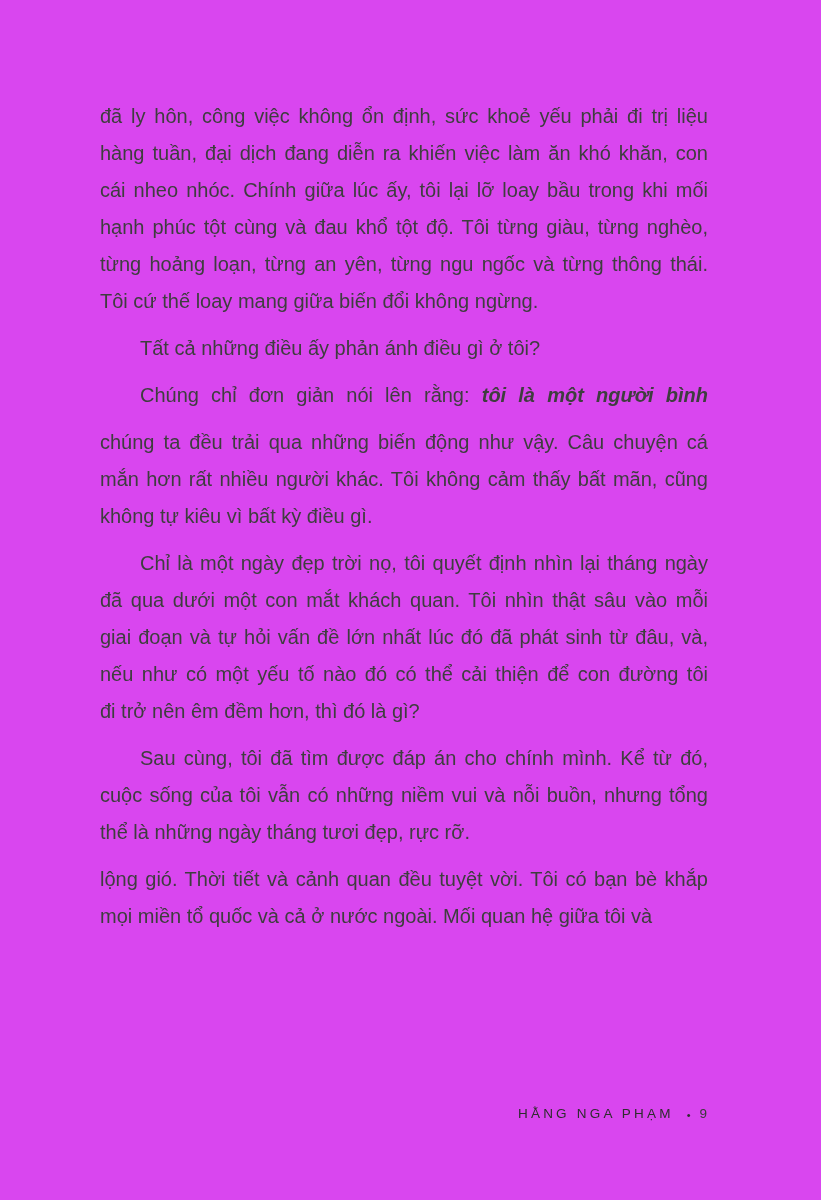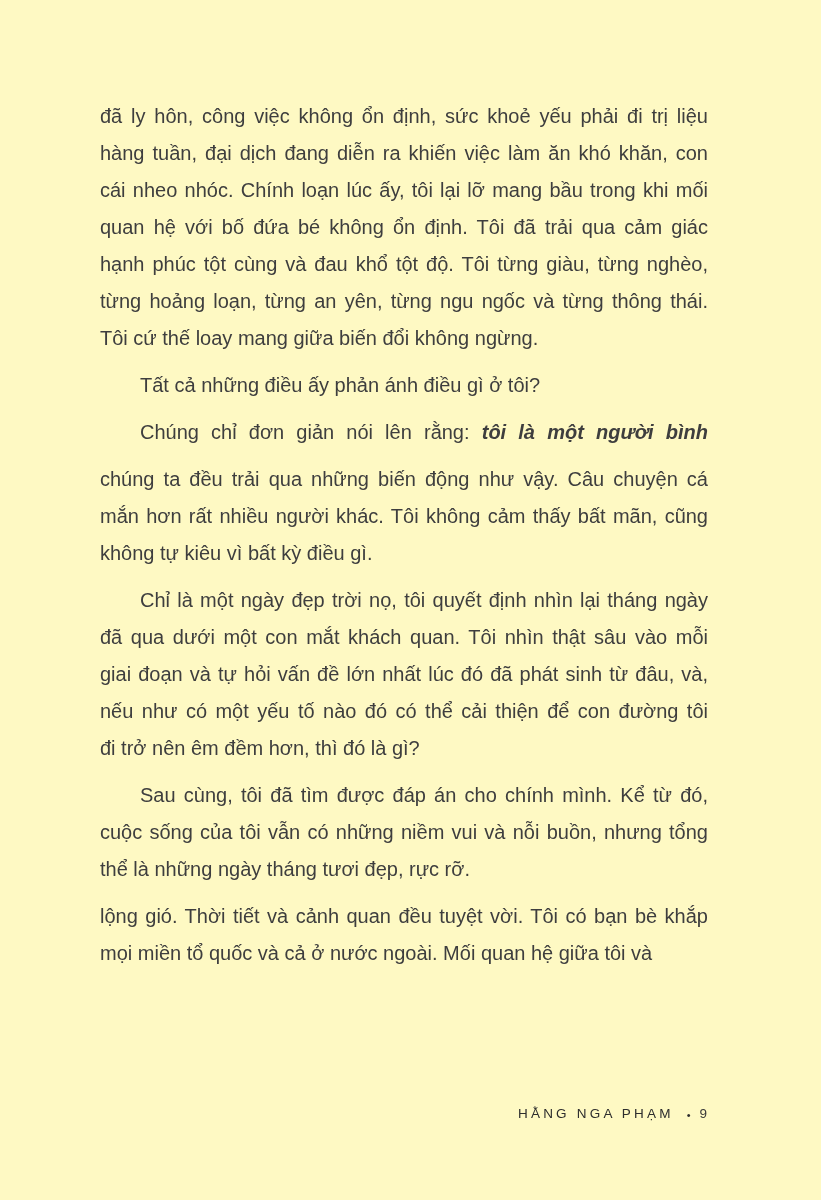--- a/index.html
+++ b/index.html
@@ -4,21 +4,21 @@
 <style>
   html, body {
     margin: 0;
     padding: 0;
     background: #ffffff;
   }
   .page {
     position: relative;
     width: 821px;
     height: 1200px;
-    background: #fef9c3;
+    background: #d946ef;
     overflow: hidden;
     font-family: "Liberation Sans", "DejaVu Sans", sans-serif;
     color: #3e3e3e;
   }
   .text-block {
     position: absolute;
     left: 100px;
     top: 98px;
     width: 608px;
   }
@@ -72,22 +72,21 @@
   }
 </style>
 </head>
 <body>
 
 <div class="page">
   <div class="text-block">
       <div class="para">
         <div class="line"><span>đã ly hôn, công việc không ổn định, sức khoẻ yếu phải đi trị liệu</span></div>
         <div class="line"><span>hàng tuần, đại dịch đang diễn ra khiến việc làm ăn khó khăn, con</span></div>
-        <div class="line"><span>cái nheo nhóc. Chính loạn lúc ấy, tôi lại lỡ mang bầu trong khi mối</span></div>
-        <div class="line"><span>quan hệ với bố đứa bé không ổn định. Tôi đã trải qua cảm giác</span></div>
+        <div class="line"><span>cái nheo nhóc. Chính giữa lúc ấy, tôi lại lỡ loay bầu trong khi mối</span></div>
         <div class="line"><span>hạnh phúc tột cùng và đau khổ tột độ. Tôi từng giàu, từng nghèo,</span></div>
         <div class="line"><span>từng hoảng loạn, từng an yên, từng ngu ngốc và từng thông thái.</span></div>
         <div class="line last"><span>Tôi cứ thế loay mang giữa biến đổi không ngừng.</span></div>
       </div>
       <div class="para">
         <div class="line last indent"><span>Tất cả những điều ấy phản ánh điều gì ở tôi?</span></div>
       </div>
       <div class="para">
         <div class="line last indent"><span>Chúng chỉ đơn giản nói lên rằng: </span><span class="em">tôi là một người bình thường</span></div>
       </div>

